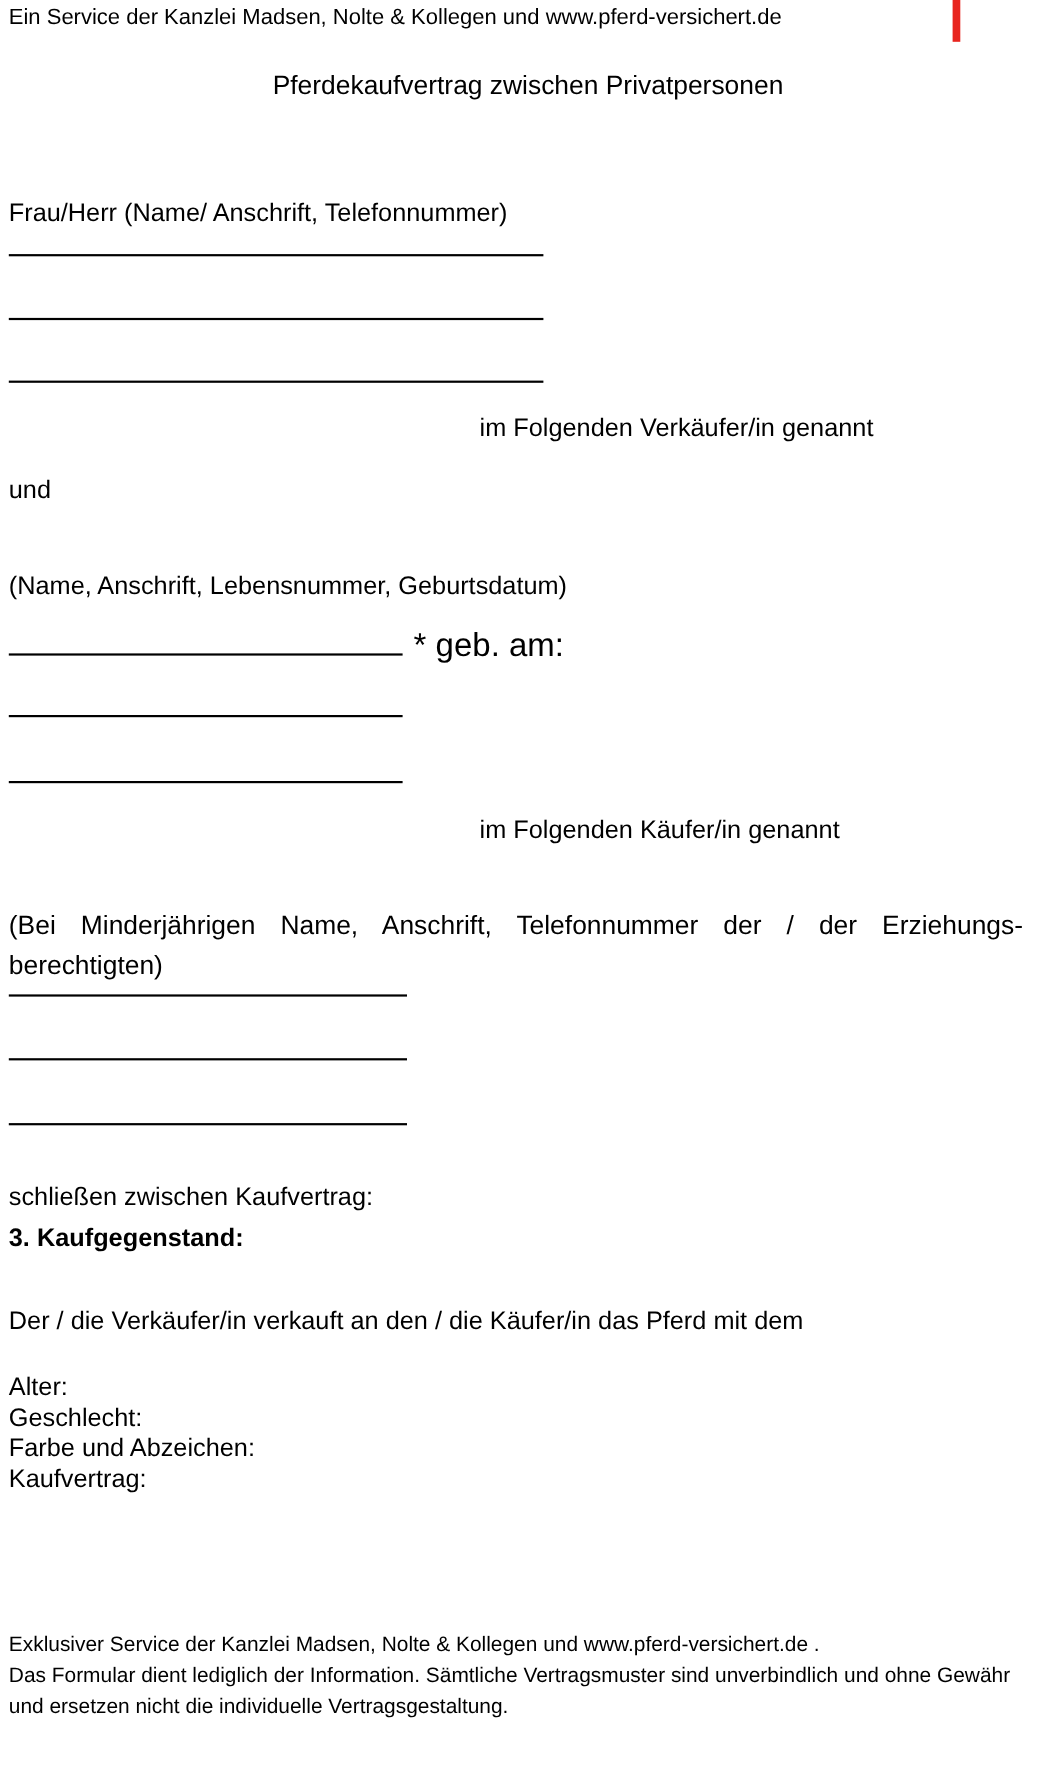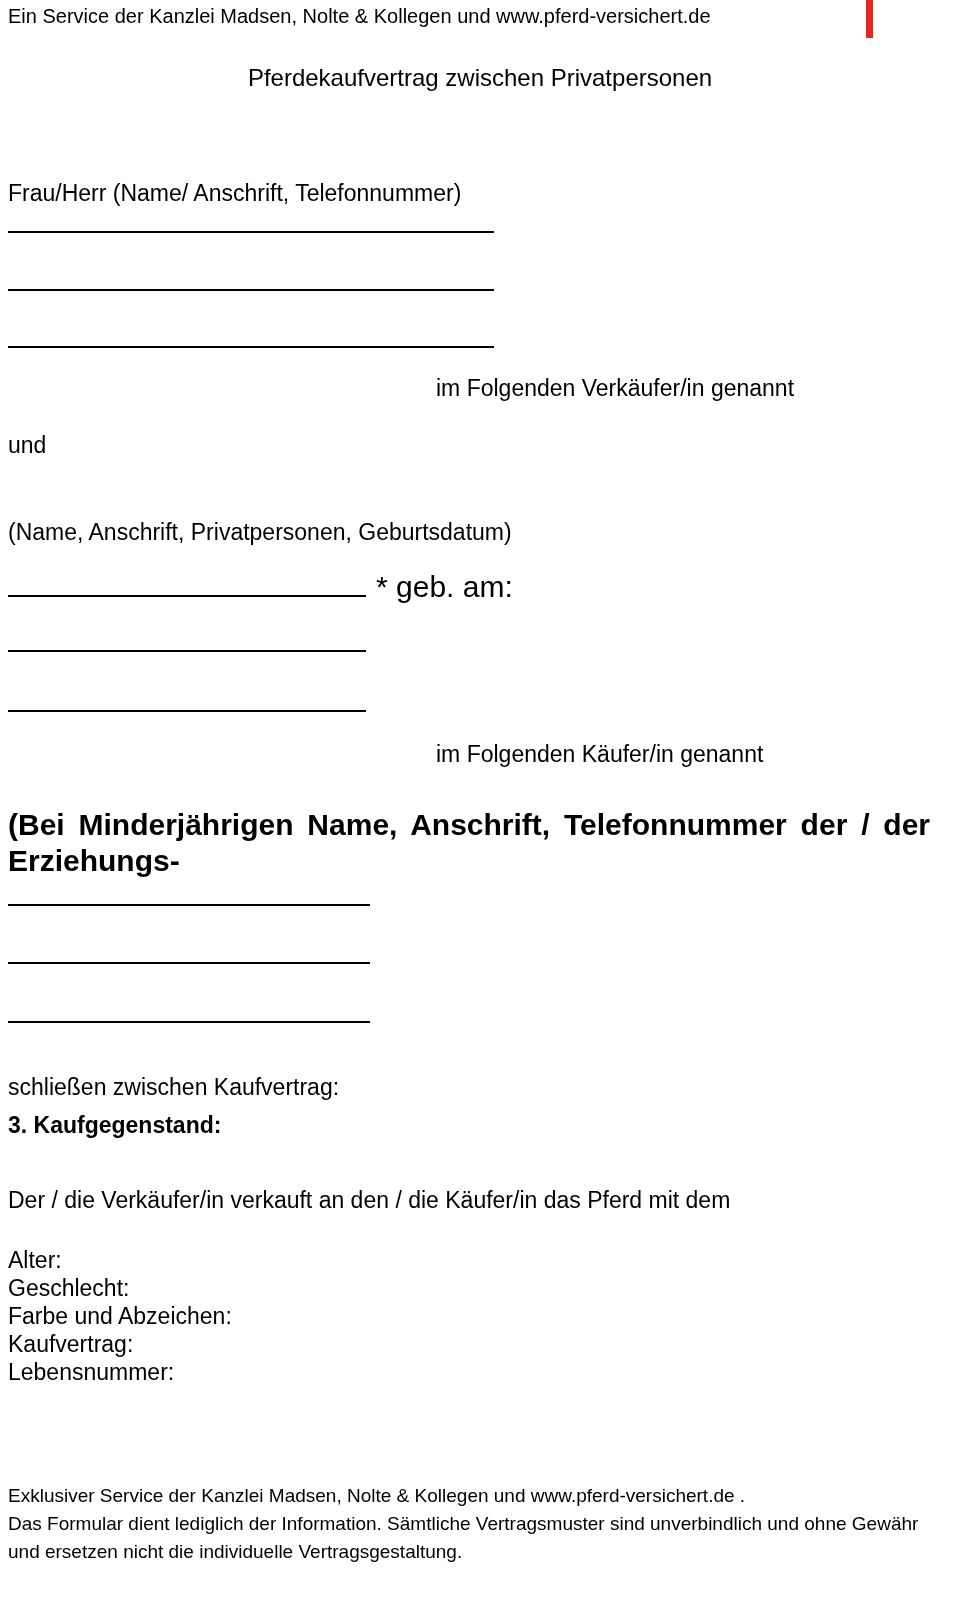--- a/index.html
+++ b/index.html
@@ -35,22 +35,22 @@
   #geb-line { left: 8px; top: 570px; font-size: 30px; white-space: nowrap; }
   .inline-blank {
     display: inline-block;
     width: 358px;
     height: 1px;
     border-bottom: 2px solid #000;
   }
   #geb-line .lbl { margin-left: 10px; }
   #buyer-clause { left: 436px; top: 741px; text-align: center; }
   #guardian-note {
-    left: 8px; top: 807px; width: 922px;
-    font-size: 30px; line-height: 36px; font-weight: bold;
+    left: 8px; top: 824px; width: 922px;
+    font-size: 24px; line-height: 36px;
   }
   #guardian-note .justify-line {
     text-align: justify;
     text-align-last: justify;
   }
   #closing-line { left: 8px; top: 1074px; }
   #section-heading { left: 8px; top: 1112px; font-weight: bold; }
   #section-intro { left: 8px; top: 1187px; }
   #horse-fields { left: 8px; top: 1246px; font-size: 23px; line-height: 28px; }
   #footer {
@@ -69,49 +69,49 @@
 <div id="seller-label" class="abs txt">Frau/Herr (Name/ Anschrift, Telefonnummer)</div>
 
 <div class="abs fill-line w-seller" style="top:231px"></div>
 <div class="abs fill-line w-seller" style="top:289px"></div>
 <div class="abs fill-line w-seller" style="top:346px"></div>
 
 <div id="seller-clause" class="abs txt">im Folgenden Verkäufer/in genannt</div>
 
 <div id="connector-und" class="abs txt">und</div>
 
-<div id="buyer-label" class="abs txt">(Name, Anschrift, Privatpersonen, Geburtsdatum)</div>
+<div id="buyer-label" class="abs txt">(Name, Anschrift, Lebensnummer, Geburtsdatum)</div>
 
 <div id="geb-line" class="abs">
   <span class="inline-blank"></span><span class="lbl">* geb. am:</span>
 </div>
 
 <div class="abs fill-line w-buyer" style="top:650px"></div>
 <div class="abs fill-line w-buyer" style="top:710px"></div>
 
 <div id="buyer-clause" class="abs txt">im Folgenden Käufer/in genannt</div>
 
 <div id="guardian-note" class="abs">
   <div class="justify-line">(Bei Minderjährigen Name, Anschrift, Telefonnummer der / der Erziehungs-</div>
+  <div>berechtigten)</div>
 </div>
 
 <div class="abs fill-line w-guard" style="top:904px"></div>
 <div class="abs fill-line w-guard" style="top:962px"></div>
 <div class="abs fill-line w-guard" style="top:1021px"></div>
 
 <div id="closing-line" class="abs txt">schließen zwischen Kaufvertrag:</div>
 
 <div id="section-heading" class="abs txt">3. Kaufgegenstand:</div>
 
 <div id="section-intro" class="abs txt">Der / die Verkäufer/in verkauft an den / die Käufer/in das Pferd mit dem</div>
 
 <div id="horse-fields" class="abs">
   <div>Alter:</div>
   <div>Geschlecht:</div>
   <div>Farbe und Abzeichen:</div>
   <div>Kaufvertrag:</div>
-  <div>Lebensnummer:</div>
 </div>
 
 <div id="footer" class="abs">
   <div>Exklusiver Service der Kanzlei Madsen, Nolte &amp; Kollegen und www.pferd-versichert.de .</div>
   <div>Das Formular dient lediglich der Information. Sämtliche Vertragsmuster sind unverbindlich und ohne Gewähr und ersetzen nicht die individuelle Vertragsgestaltung.</div>
 </div>
 
 </body></html>

